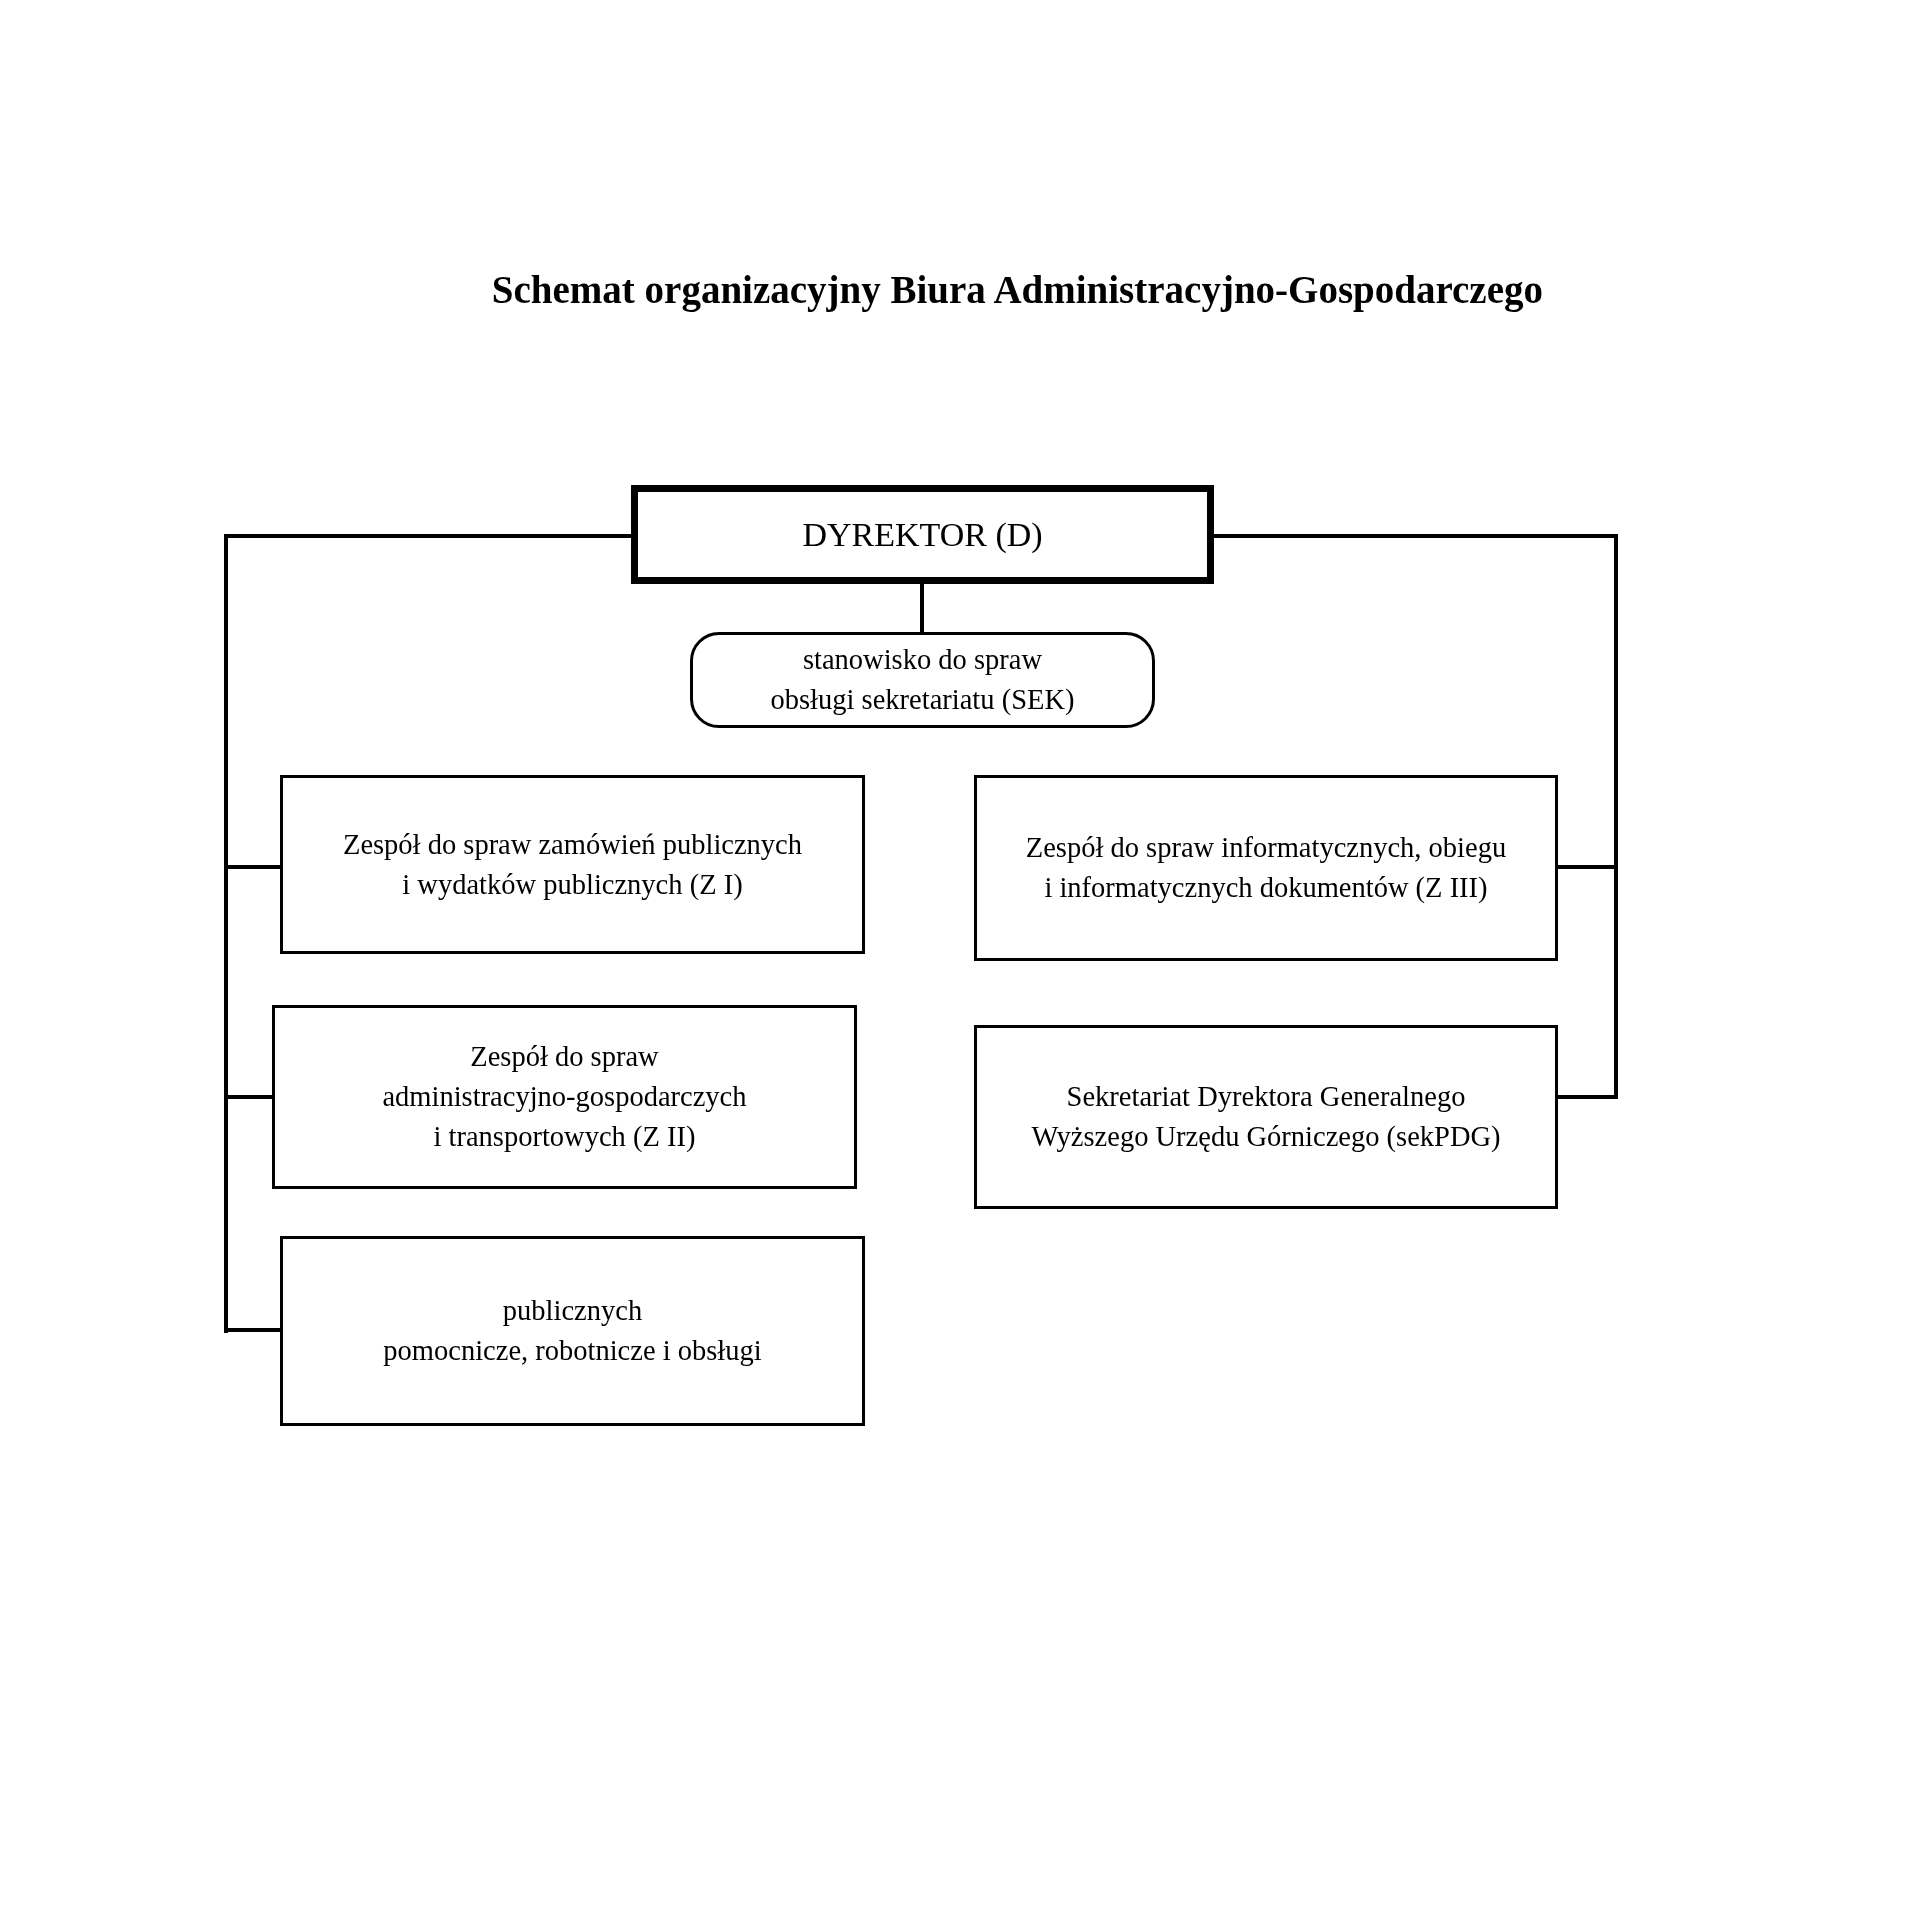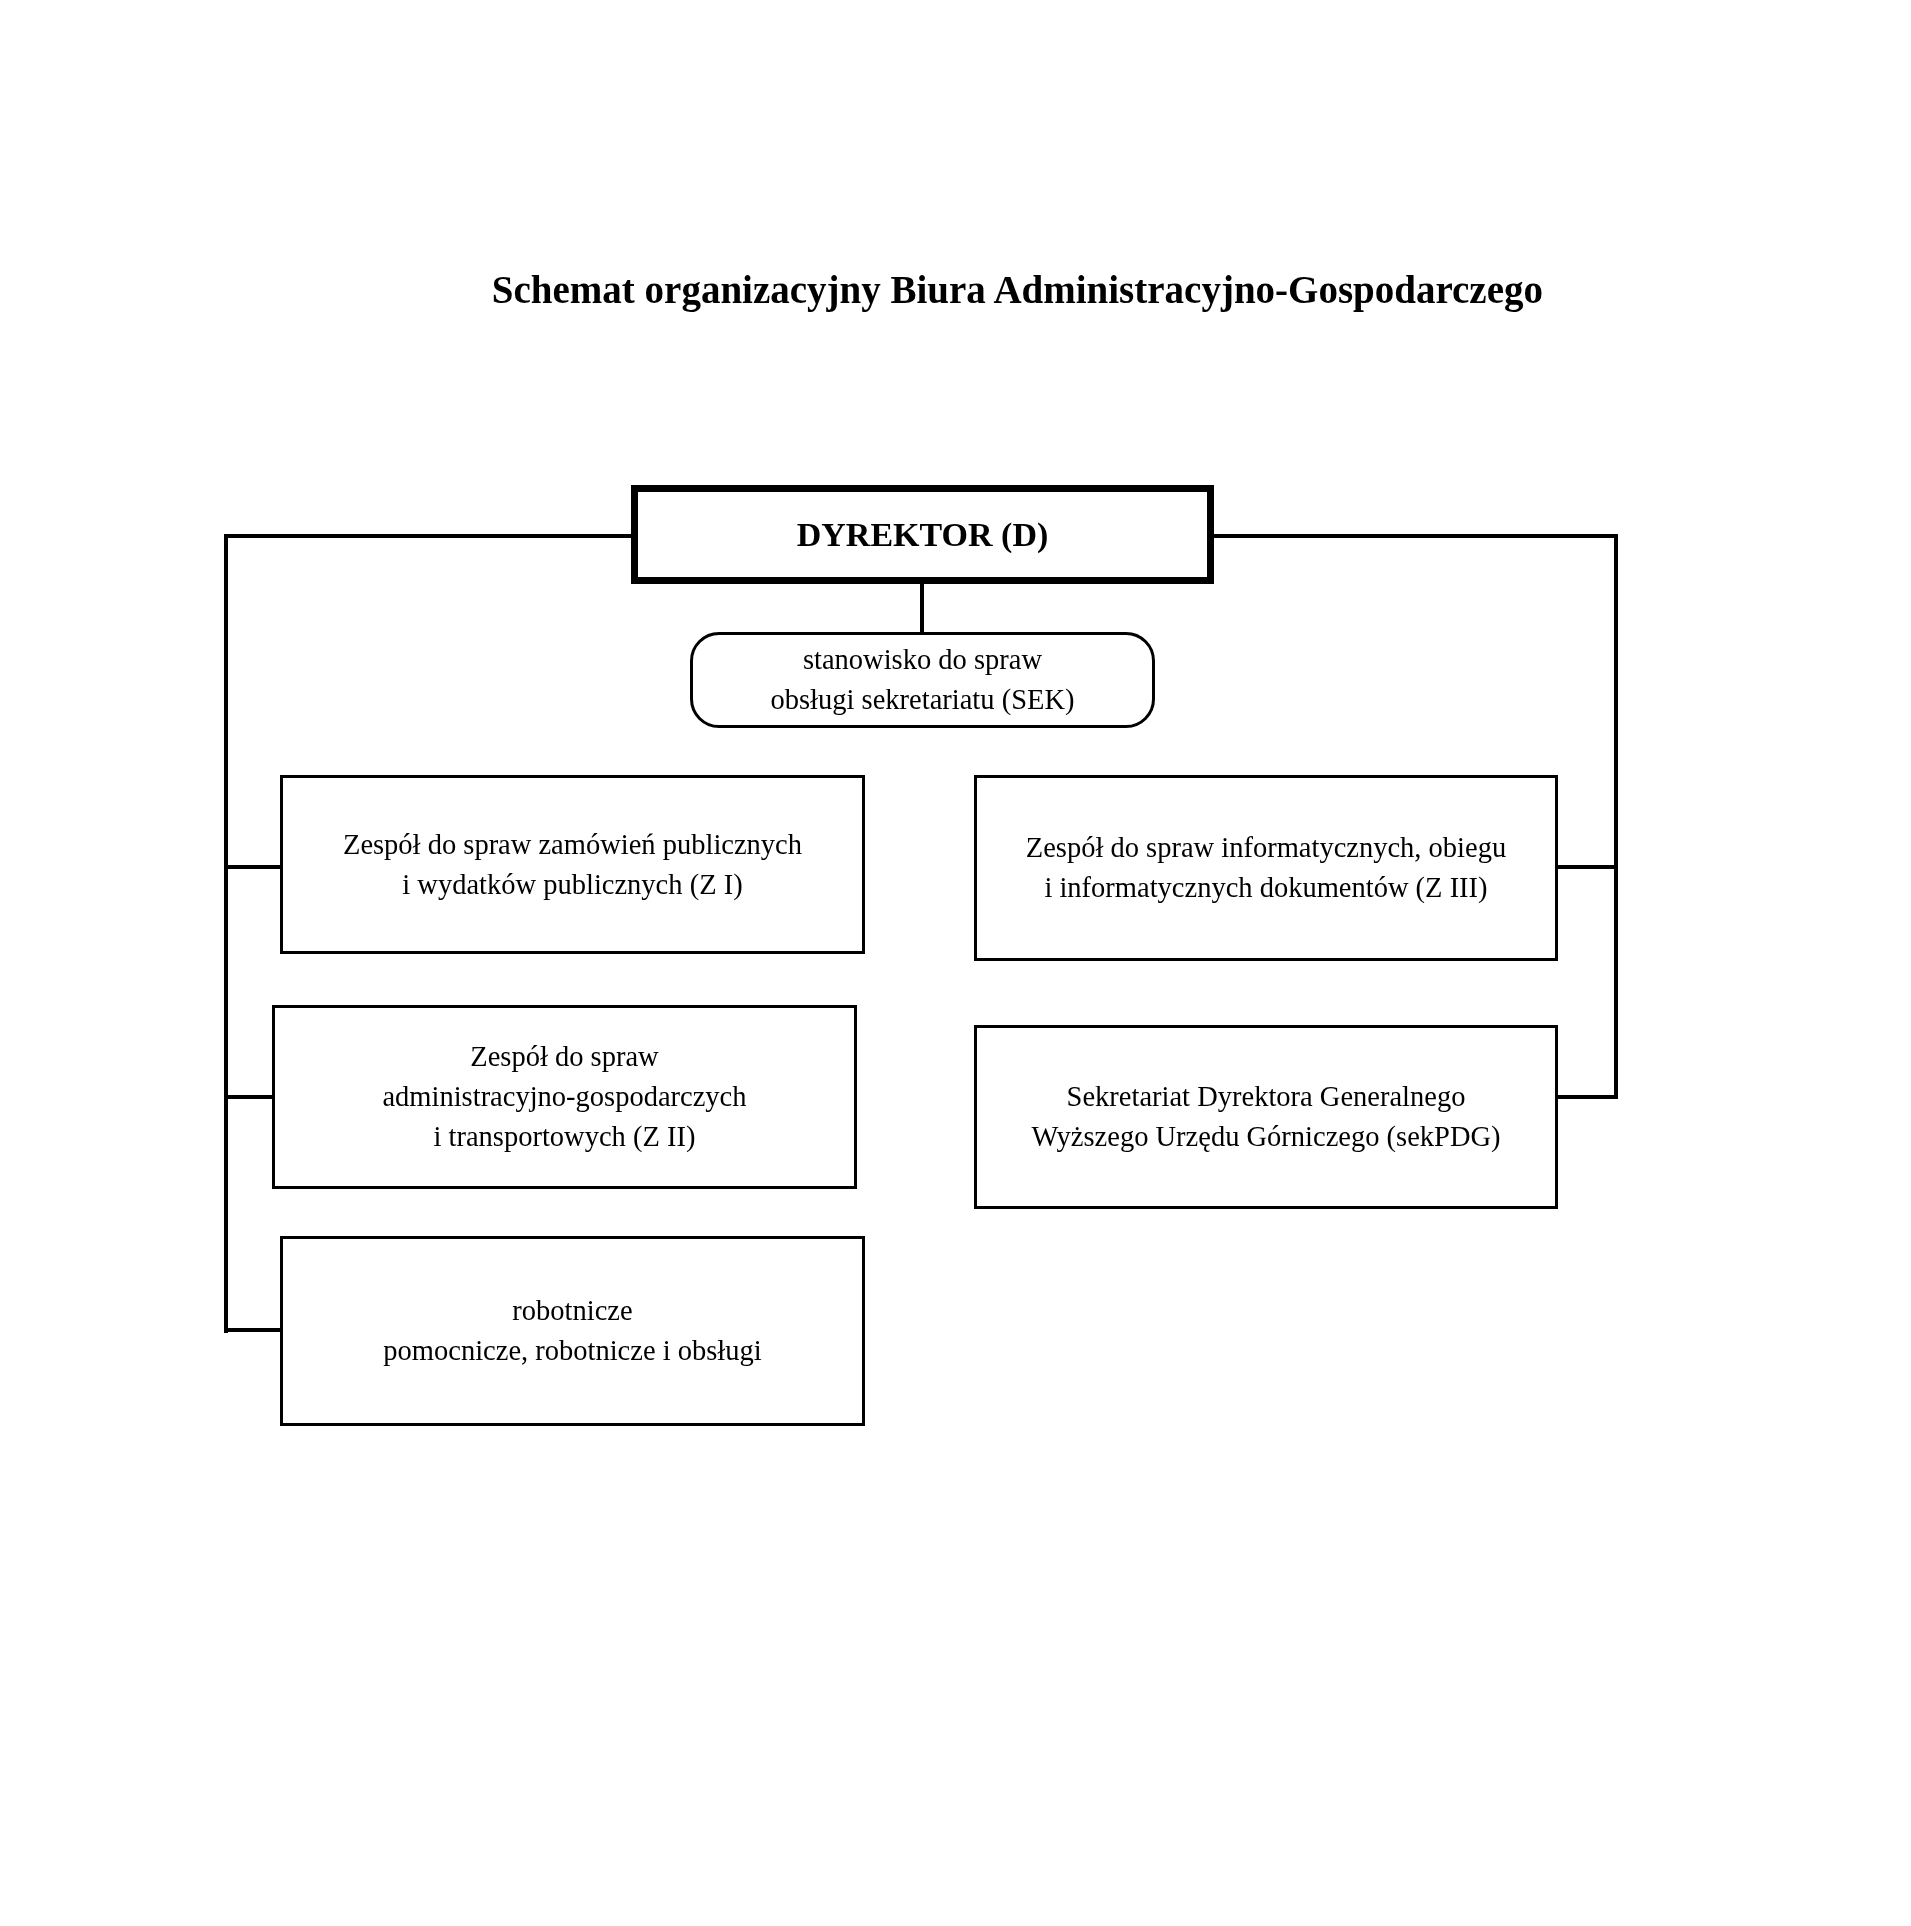--- a/index.html
+++ b/index.html
@@ -31,21 +31,21 @@
     align-items: center;
     justify-content: center;
     text-align: center;
     font-size: 28.5px;
     line-height: 40px;
     background: #ffffff;
     border: 3.5px solid #000000;
   }
   .node--dyrektor {
     border-width: 7px;
-    font-weight: bold;
+    font-weight: normal;
     font-size: 34px;
     line-height: 42px;
   }
   .conn {
     position: absolute;
     background: #000000;
   }
 </style>
 </head>
 <body>
@@ -89,18 +89,18 @@
     <div>administracyjno-gospodarczych</div>
     <div>i transportowych (Z II)</div>
   </div>
 
   <div class="node" style="left:974px; top:1005px; width:584px; height:184px;margin-top:20px;">
     <div>Sekretariat Dyrektora Generalnego</div>
     <div>Wyższego Urzędu Górniczego (sekPDG)</div>
   </div>
 
   <div class="node" style="left:280px; top:1236px; width:585px; height:190px;">
-    <div>robotnicze</div>
+    <div>publicznych</div>
     <div>pomocnicze, robotnicze i obsługi</div>
   </div>
 
 </div>
 
 
 </body></html>

